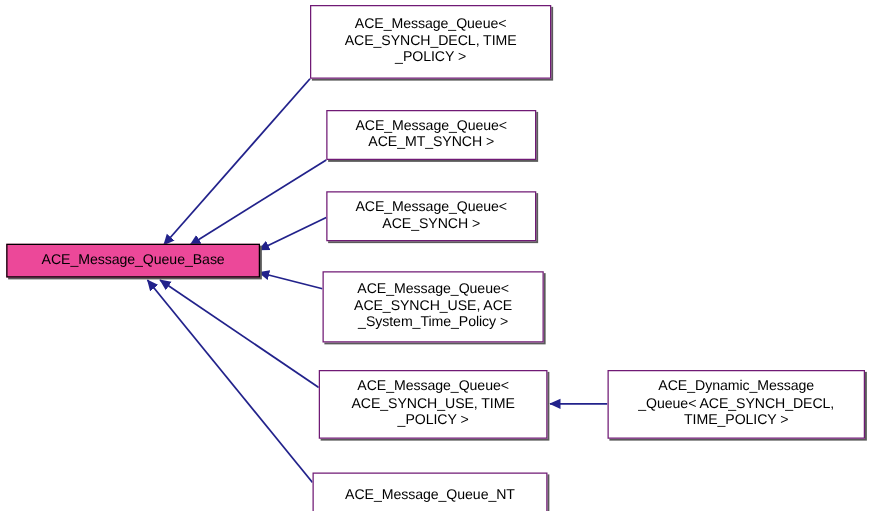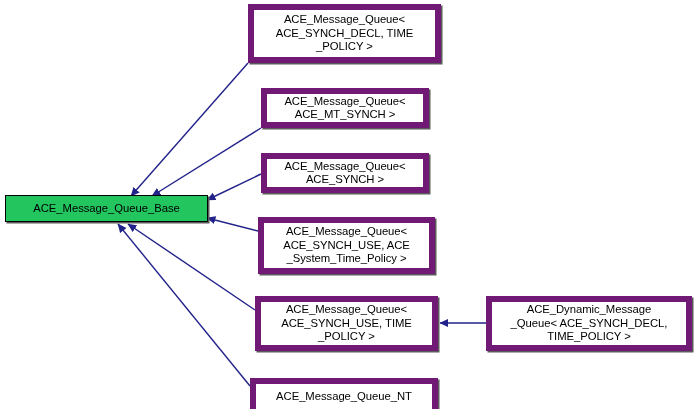--- a/index.html
+++ b/index.html
@@ -24,30 +24,30 @@
     pointer-events: none;
   }
   .node {
     position: absolute;
     box-sizing: border-box;
     display: flex;
     align-items: center;
     justify-content: center;
     text-align: center;
     background: #ffffff;
-    border: 6px solid #701a75;
+    border: 1px solid #701a75;
     box-shadow: 1.5px 1.5px 0 0 #5a5a5a;
     color: #000000;
     font-size: 11.3px;
     line-height: 13.4px;
     letter-spacing: -0.05px;
     z-index: 2;
   }
   .node.base {
-    background: #22c55e;
+    background: #ec4899;
     border: 1px solid #000000;
   }
   .node-label {
     display: block;
     white-space: pre-line;
     padding: 0 3px;
   }
 </style>
 </head>
 <body>

